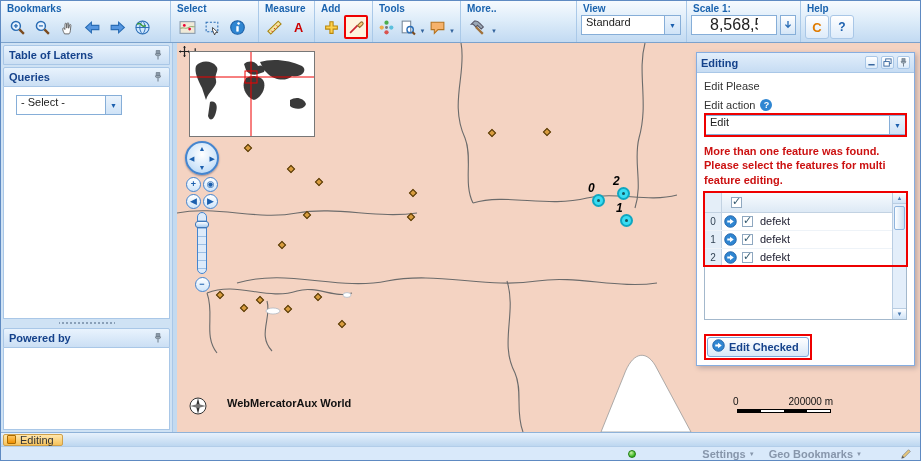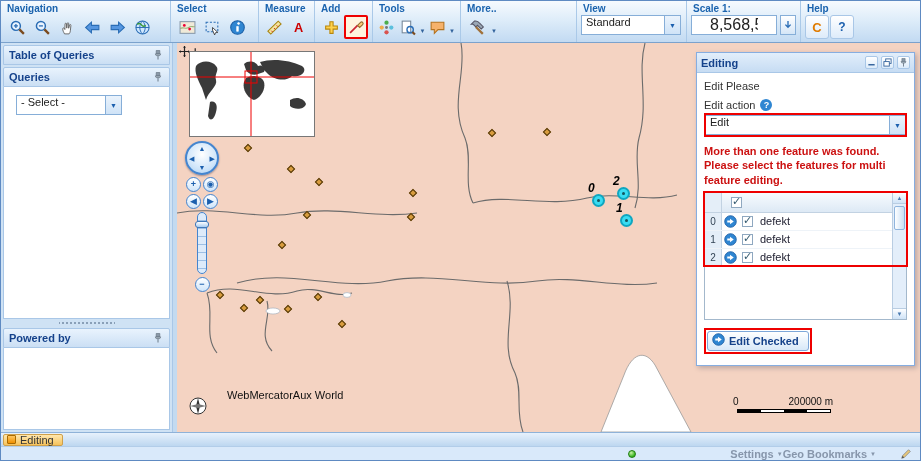--- a/index.html
+++ b/index.html
@@ -53,21 +53,21 @@
   .cdir{position:absolute;font-size:7px;color:#1b5fae;line-height:7px;}
   .cN{top:2px;left:50%;transform:translateX(-50%);}
   .cS{bottom:2px;left:50%;transform:translateX(-50%);}
   .cW{left:2px;top:50%;transform:translateY(-50%);}
   .cE{right:2px;top:50%;transform:translateY(-50%);}
   .zrow{display:flex;gap:2px;justify-content:center;margin-top:2px;}
   .zbtn{width:15px;height:15px;border-radius:50%;border:1.5px solid #4485cf;background:linear-gradient(#ffffff,#cfe5fa);color:#1b5fae;font-weight:bold;font-size:9px;line-height:12px;text-align:center;display:inline-block;box-sizing:border-box;}
   .zslider{width:10px;height:62px;margin:3px auto;border:1px solid #4485cf;background:#ddebfa;background-image:repeating-linear-gradient(to bottom,transparent 0 7px,#9dbfe4 7px 8px);border-radius:5px;position:relative;box-sizing:border-box;}
   .zthumb{position:absolute;left:-3px;top:8px;width:14px;height:7px;background:linear-gradient(#fefefe,#a8cdf2);border:1px solid #4078b8;border-radius:3px;box-sizing:border-box;}
   .north{position:absolute;left:12px;top:354px;z-index:3;}
-  .attribution{position:absolute;left:50px;top:346px;font-weight:normal;color:#111;z-index:3;}
+  .attribution{position:absolute;left:50px;top:354px;font-weight:bold;color:#111;z-index:3;}
   .scalebar{position:absolute;left:556px;top:353px;width:100px;z-index:3;font-size:10px;color:#111;}
   .scalebar .sb0{position:absolute;left:0;top:0;}
   .scalebar .sbmax{position:absolute;right:0;top:0;}
   .sbbar{position:absolute;left:4px;right:2px;top:13px;height:4px;border:1px solid #000;background:linear-gradient(90deg,#000 0 25%,#fff 25% 50%,#000 50% 75%,#fff 75%);box-sizing:border-box;}
 
   
   .epanel{position:absolute;left:519px;top:9px;width:219px;height:314px;background:#fff;border:1px solid #86ade0;box-shadow:2px 2px 5px rgba(10,30,70,.25);z-index:10;box-sizing:border-box;display:flex;flex-direction:column;}
   .ehead{height:19px;background:linear-gradient(#e2eefb,#c6dcf3);border-bottom:1px solid #a9c7e7;display:flex;align-items:center;padding:0 4px;flex:0 0 auto;}
   .etitle{font-weight:bold;color:#15428b;}
   .ewin{display:flex;gap:3px;align-items:center;}
@@ -88,42 +88,42 @@
   .ghead .cell.chk{width:28px;justify-content:flex-start;padding-left:9px;}
   .cell.val{flex:1;padding-left:4px;color:#223;}
   .cell.lab{flex:1;padding-left:4px;color:#223;}
   .checkbox{width:11px;height:11px;border:1px solid #8fa8c0;background:#fff;display:inline-block;position:relative;box-sizing:border-box;}
   .checkbox.checked::after{content:"\2713";position:absolute;left:0px;top:-3px;font-size:11px;font-weight:bold;color:#33596e;}
   .vscroll{width:13px;border-left:1px solid #b9cde2;background:#e3eefa;display:flex;flex-direction:column;align-items:center;flex:0 0 auto;}
   .sarr{height:11px;width:100%;font-size:6px;color:#4a7ab0;display:flex;align-items:center;justify-content:center;background:linear-gradient(#fdfeff,#cfe3f7);border-bottom:1px solid #b9cde2;box-sizing:border-box;}
   .sarr.down{margin-top:auto;border-top:1px solid #b9cde2;border-bottom:none;}
   .sthumb{width:11px;height:24px;margin-top:2px;background:linear-gradient(90deg,#fdfeff,#c9dff5);border:1px solid #8fb4dd;border-radius:2px;box-sizing:border-box;}
   .red-overlay{position:absolute;left:-2px;top:-2px;width:calc(100% + 4px);height:76px;border:2px solid #ee0000;pointer-events:none;box-sizing:border-box;z-index:4;}
-  .btnwrap{display:inline-block;margin-top:8px;border:2px solid #ee0000;padding:1px;}
+  .btnwrap{display:inline-block;margin-top:14px;border:2px solid #ee0000;padding:1px;}
   .ebtn{display:flex;align-items:center;gap:4px;height:20px;padding:0 9px 0 4px;background:linear-gradient(#ffffff,#d8e8f8);border:1px solid #7da7d9;border-radius:3px;font-weight:bold;font-size:11px;color:#15428b;font-family:inherit;}
 
   
   .statusbar{position:absolute;left:0;right:0;top:431px;height:14px;background:linear-gradient(#e7f1fc,#bdd7f0);border-top:1px solid #8fb2d8;display:flex;align-items:center;padding:0 2px;box-sizing:border-box;}
   .task-tab{display:flex;align-items:center;gap:4px;height:12px;padding:0 8px 0 3px;background:linear-gradient(#ffe7ae,#f6c35c);border:1px solid #cfa04a;border-radius:2px;color:#333;box-sizing:border-box;}
   .task-icon{width:9px;height:9px;background:linear-gradient(#ffc65e,#f09000);border:1px solid #a96a00;border-radius:1px;box-sizing:border-box;}
-  .bottombar{position:absolute;left:0;right:0;top:445px;height:14px;background:#d9e9fa;border-top:1px solid #b2cde9;display:flex;align-items:center;justify-content:flex-end;padding-right:8px;box-sizing:border-box;font-weight:bold;color:#8796ab;}
+  .bottombar{position:absolute;left:0;right:0;top:445px;height:14px;background:#d9e9fa;border-top:1px solid #b2cde9;display:flex;align-items:center;justify-content:flex-end;gap:14px;padding-right:8px;box-sizing:border-box;font-weight:bold;color:#8796ab;}
   .blink{display:flex;align-items:center;gap:3px;}
   .blink .bcaret{font-size:6px;color:#8796ab;margin-top:1px;}
   .pencil{margin-left:24px;display:flex;align-items:center;}
   .greendot{position:absolute;left:627px;top:3px;width:8px;height:8px;border-radius:50%;background:radial-gradient(circle at 35% 30%,#c9f2a8,#35b31f 70%);border:1px solid #1f7d10;box-sizing:border-box;}
 </style>
 </head>
 <body>
 
 <div class="app">
 
   <div class="toolbar">
 
     <div class="tgroup" style="width:170px">
-      <div class="glabel">Navigation</div>
+      <div class="glabel">Bookmarks</div>
       <div class="gicons">
         <span class="tbtn">
             <svg viewBox="0 0 16 16">
               <circle cx="6.5" cy="6.5" r="4.2" fill="#eaf4ff" stroke="#2a6db5" stroke-width="1.4"></circle>
               <path d="M9.8 9.8L14 14" stroke="#7a4a1e" stroke-width="2.2"></path>
               <path d="M4.6 6.5h3.8M6.5 4.6v3.8" stroke="#2a6db5" stroke-width="1.2"></path>
             </svg>
           </span>
         <span class="tbtn">
             <svg viewBox="0 0 16 16">
@@ -288,21 +288,21 @@
         <span class="help-btn help-c">C</span>
         <span class="help-btn help-q">?</span>
       </div>
     </div>
   </div>
 
   <div class="main">
 
     <div class="sidebar">
       <div class="phead">
-        <span>Table of Queries</span>
+        <span>Table of Laterns</span>
           <span class="sp"></span>
         <span class="pin">
             <svg viewBox="0 0 10 10" width="10" height="10">
               <path d="M3.2.5h3.6v3.4H3.2z" fill="#8a99a8" stroke="#5f6d7a" stroke-width=".6"></path>
               <path d="M2.2 3.9h5.6L6.9 5.6H3.1z" fill="#aab8c4" stroke="#5f6d7a" stroke-width=".6"></path>
               <path d="M5 5.6v3.9" stroke="#5f6d7a" stroke-width=".9"></path>
             </svg>
           </span>
       </div>
       <div class="phead">

